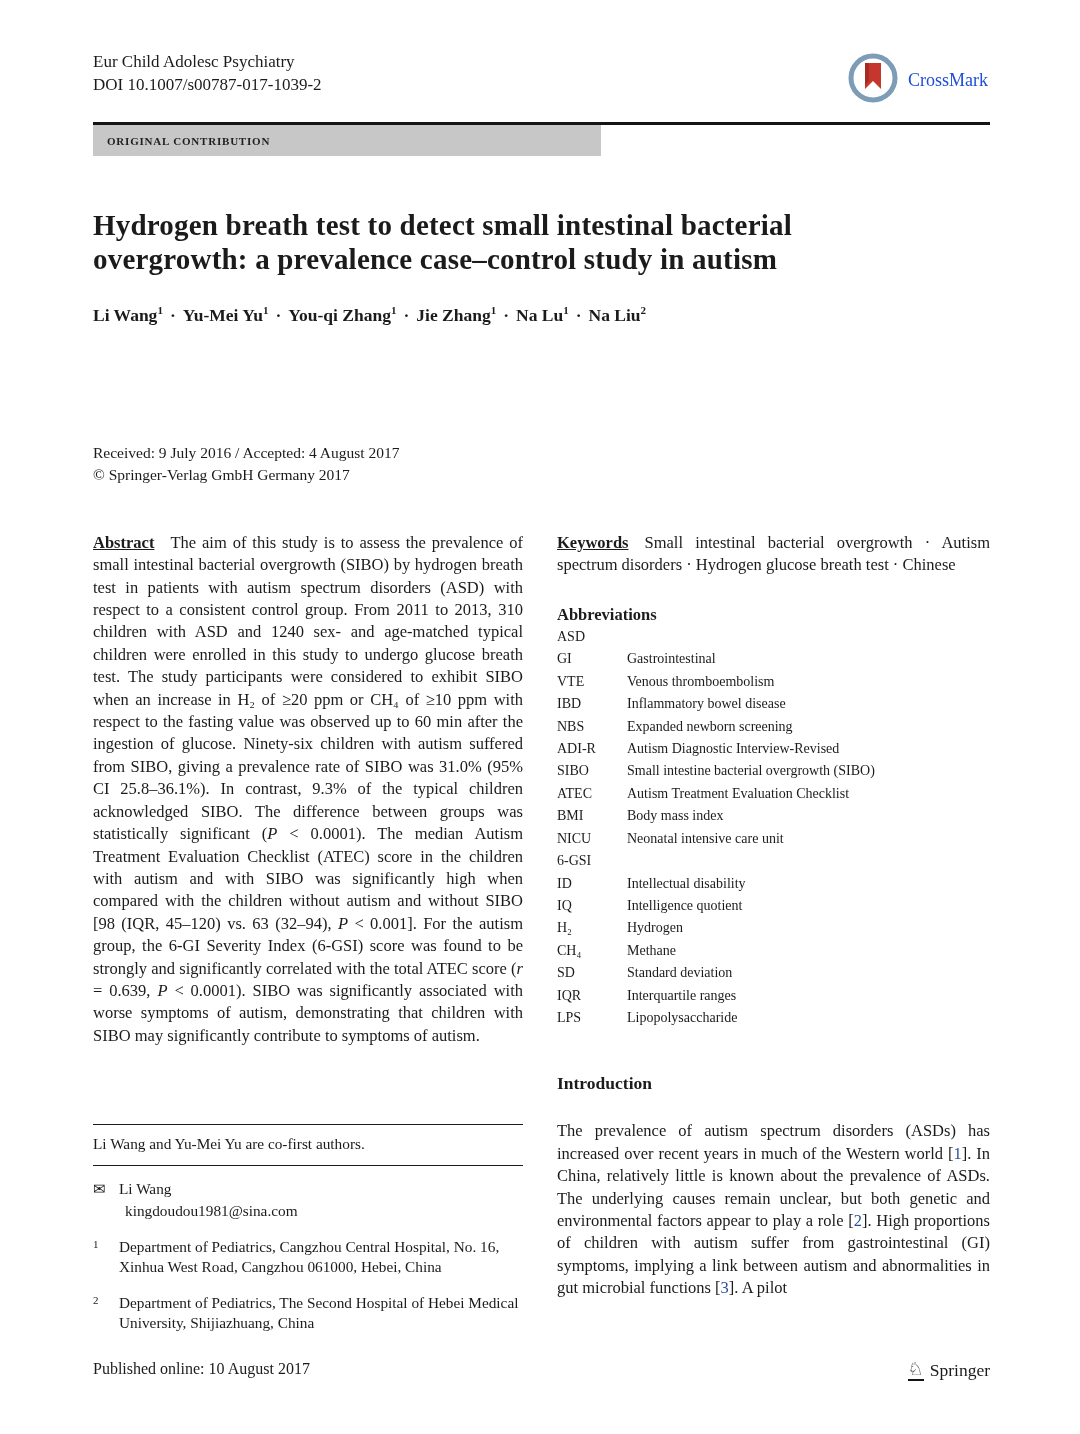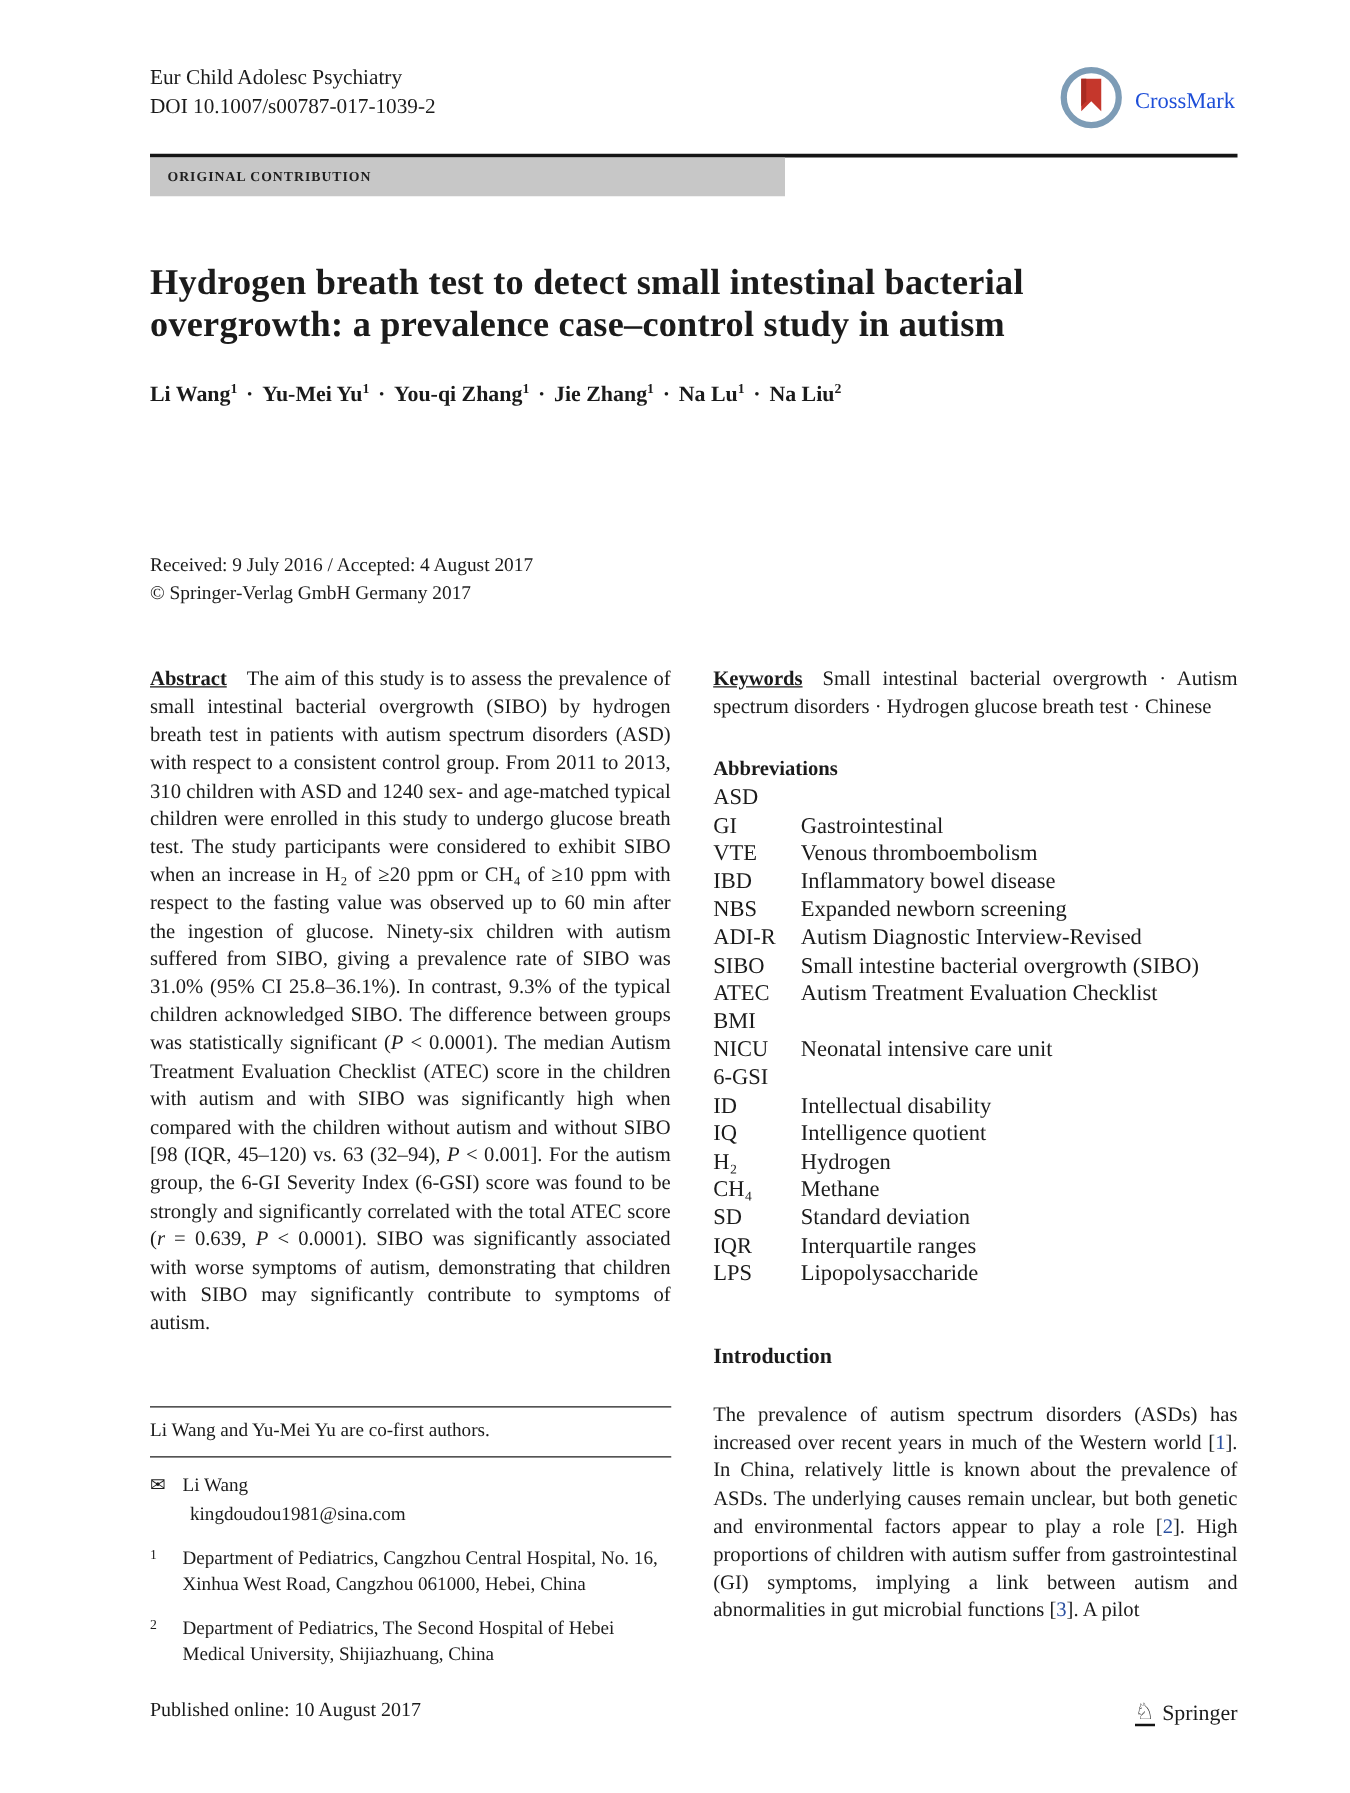--- a/index.html
+++ b/index.html
@@ -4,21 +4,21 @@
 <style>
   * { margin: 0; padding: 0; box-sizing: border-box; }
   html, body { background: #ffffff; }
   body {
     width: 1080px; height: 1434px;
     font-family: "Liberation Serif", "DejaVu Serif", serif;
     color: #1b1b1b;
     position: relative;
     overflow: hidden;
   }
-  .page { padding: 50px 90px 0 120px; }
+  .page { padding: 50px 90px 0 93px; }
 
   
   .header-row { display: flex; justify-content: space-between; align-items: flex-start; }
   .journal-info { font-size: 17px; line-height: 23px; }
   .crossmark { display: flex; align-items: center; gap: 9px; margin-top: 2px; margin-right: 2px; }
   .crossmark-label { font-size: 18px; color: #1d4ed8; }
 
   
   .banner-wrap { border-top: 3px solid #151515; margin-top: 14px; }
   .banner {
@@ -44,21 +44,21 @@
 
   .body-text { font-size: 16.5px; line-height: 22.4px; text-align: justify; }
   .lead-heading { font-weight: bold; margin-right: 16px; text-decoration: underline; }
 
   .i { font-style: italic; }
   .ref { color: #2b50a0; }
 
   
   .abbr-section { margin-top: 27px; }
   .abbr-heading { font-size: 16.5px; font-weight: bold; line-height: 22.4px; }
-  .abbr-row { display: flex; font-size: 18px; line-height: 22.4px; }
+  .abbr-row { display: flex; font-size: 14px; line-height: 22.4px; }
   .abbr-key { width: 70px; flex-shrink: 0; }
   .abbr-def { flex: 1; }
 
   
   .intro-section { margin-top: 44px; }
   .intro-heading { font-size: 17.5px; font-weight: bold; }
   .intro-text { margin-top: 26px; }
 
   
   .footnotes { font-size: 15.3px; line-height: 20.5px; }
@@ -176,20 +176,21 @@
         <div class="abbr-row">
             <span class="abbr-key">SIBO</span>
             <span class="abbr-def">Small intestine bacterial overgrowth (SIBO)</span>
           </div>
         <div class="abbr-row">
             <span class="abbr-key">ATEC</span>
             <span class="abbr-def">Autism Treatment Evaluation Checklist</span>
           </div>
         <div class="abbr-row">
             <span class="abbr-key">BMI</span>
+            <span class="abbr-def">Body mass index</span>
           </div>
         <div class="abbr-row">
             <span class="abbr-key">NICU</span>
             <span class="abbr-def">Neonatal intensive care unit</span>
           </div>
         <div class="abbr-row">
             <span class="abbr-key">6-GSI</span>
           </div>
         <div class="abbr-row">
             <span class="abbr-key">ID</span>

